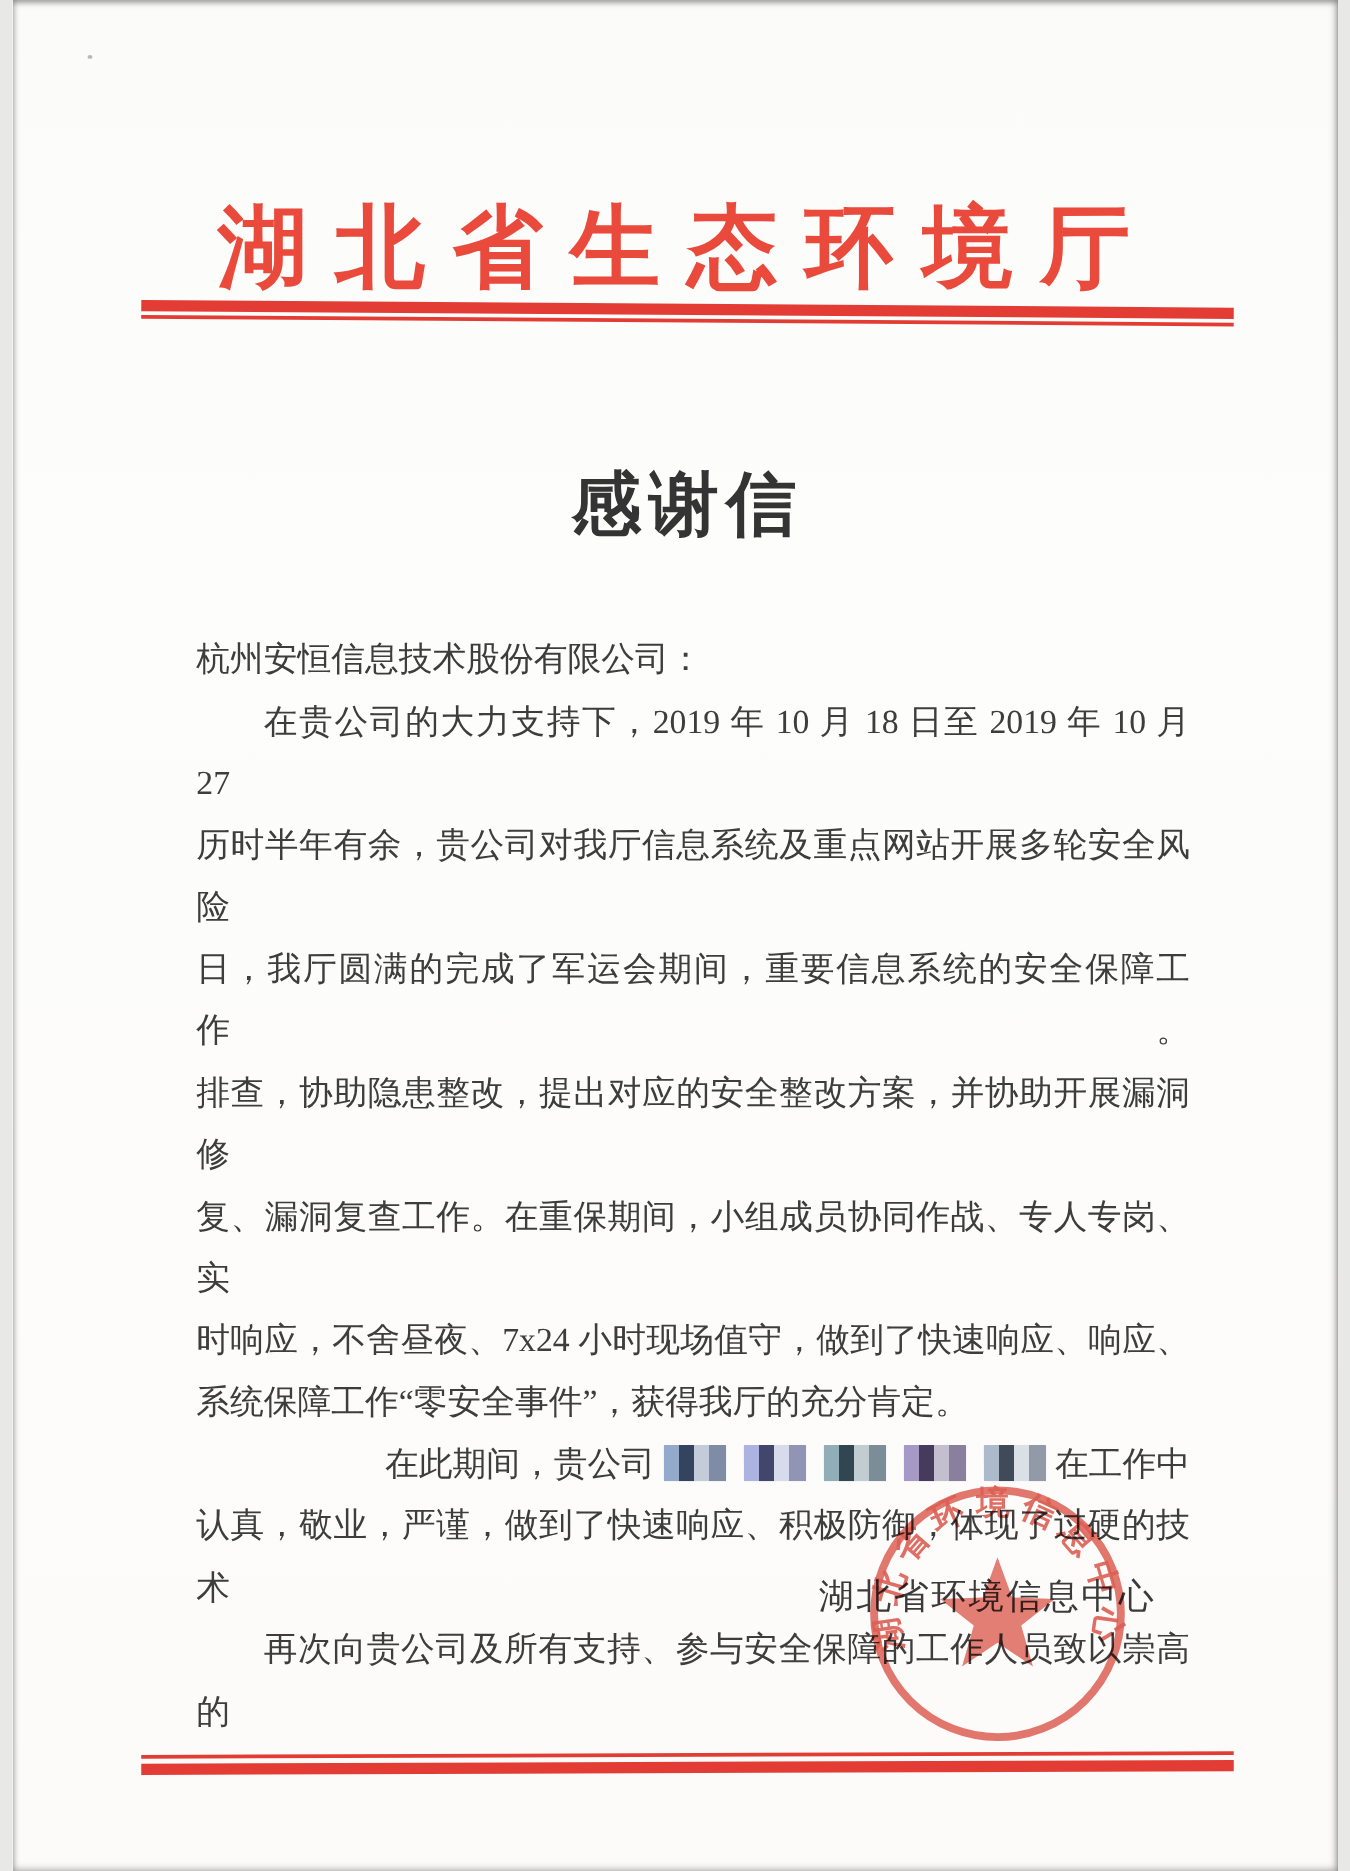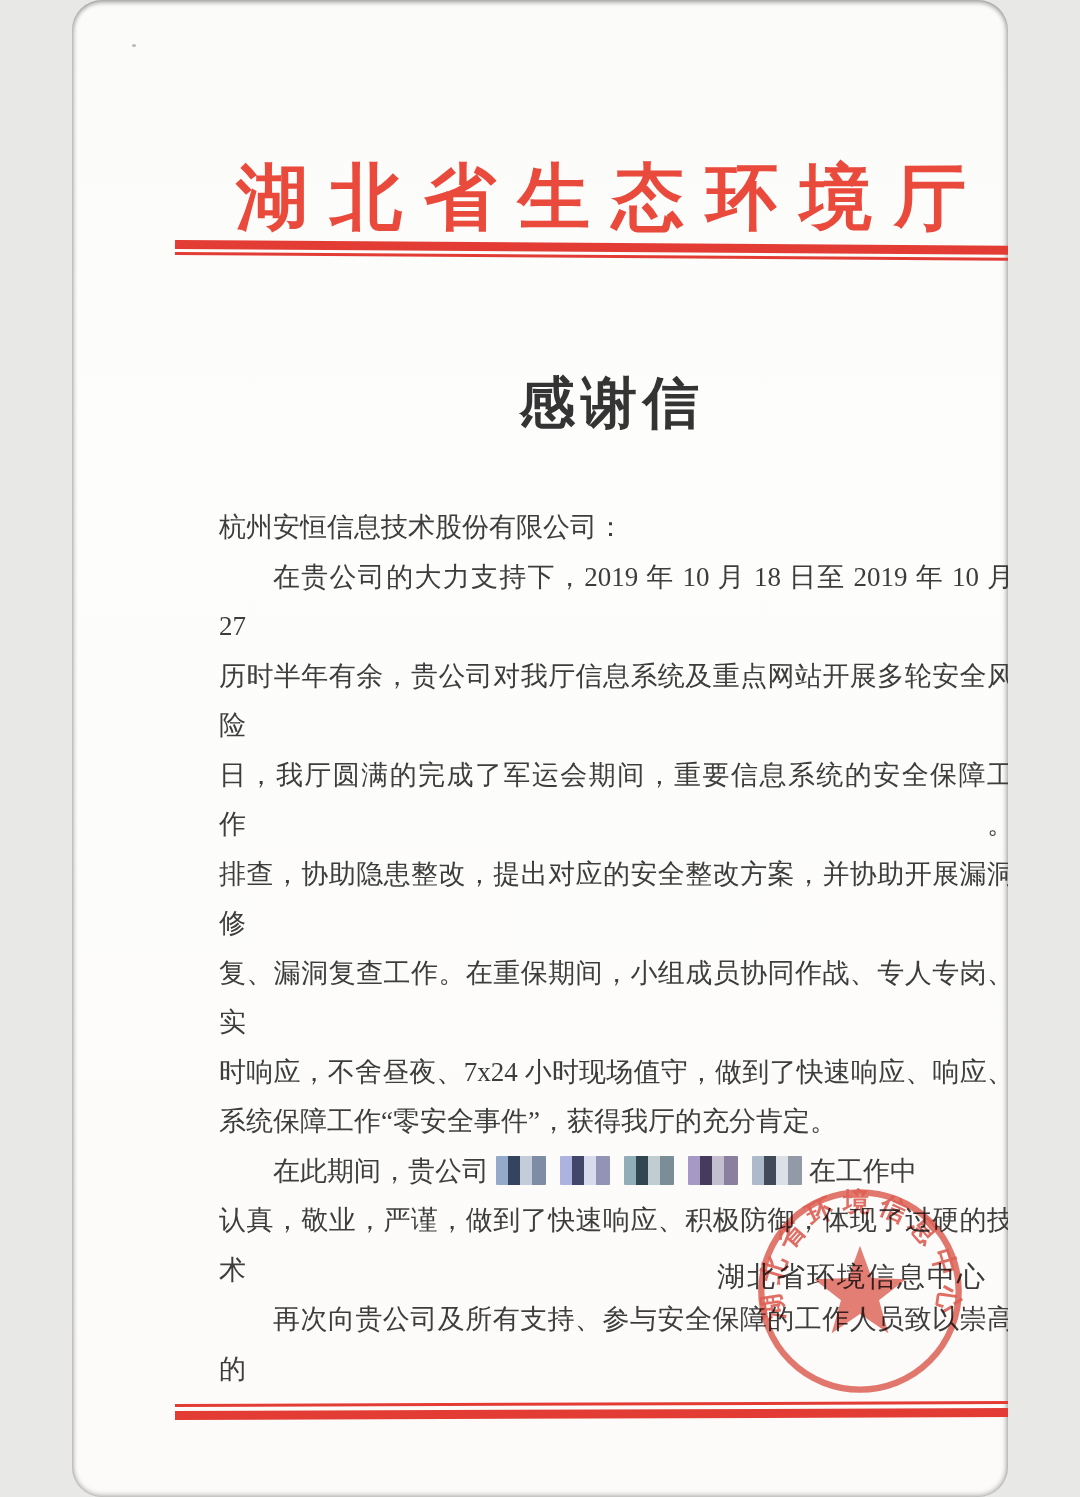--- a/index.html
+++ b/index.html
@@ -3,30 +3,29 @@
 <meta charset="utf-8">
 <style>
   :root{
     --header-red:#ea4a3c;
     --rule-red:#e23c34;
     --seal-red:#db4a3d;
     --ink:#3d3d3d;
   }
   html,body{margin:0;padding:0;background:#e8e8e6;}
   .scan{
-    position:relative;width:936px;height:1497px;margin:0 auto;
+    position:relative;width:1060px;height:1497px;margin:0 auto;
     background:linear-gradient(180deg,#fbfbf9 0%,#fdfdfc 30%,#fcfbf9 100%);
     overflow:hidden;
     box-shadow:inset 0 3px 4px rgba(0,0,0,.25),
                inset 3px 0 4px rgba(0,0,0,.10),
                inset -3px 0 5px rgba(0,0,0,.13),
                inset 0 -3px 5px rgba(0,0,0,.14);
     font-family:"Liberation Serif","DejaVu Serif",serif;
     color:var(--ink);
-    border-radius:30px;
   }
   .speck{position:absolute;left:60px;top:44px;width:4px;height:3px;background:#b9b9b4;border-radius:50%;}
   .letterhead{
     position:absolute;left:0;top:150px;width:1080px;
     text-align:center;font-size:72px;font-weight:bold;
     letter-spacing:22px;color:var(--header-red);white-space:nowrap;
   }
   .rules-top{position:absolute;left:103px;top:240px;width:874px;transform:rotate(.4deg);transform-origin:left center;}
   .rules-bottom{position:absolute;left:103px;top:1404px;width:874px;transform:rotate(-.2deg);transform-origin:left center;}
   .rule{background:var(--rule-red);}
@@ -38,21 +37,21 @@
     position:absolute;left:0;top:366px;width:1080px;text-align:center;
     font-size:56px;font-weight:bold;letter-spacing:6px;color:#343434;
   }
   .body-lines{
     position:absolute;left:147px;top:503px;width:795px;
     font-size:27px;line-height:49.5px;color:var(--ink);
   }
   .line{white-space:normal;}
   .line.fill{text-align:justify;text-align-last:justify;}
   .line.ind{text-indent:54px;}
-  .line.redacted-line{text-align:left;}
+  .line.redacted-line{text-align:right;}
   .mosaic-chip{
     display:inline-block;width:50px;height:29px;margin:0 7px;vertical-align:-5px;
     image-rendering:pixelated;border-radius:1px;
     background-image:
       repeating-linear-gradient(90deg,#93aacb 0 12px,#34445f 12px 24px,#c3ccd8 24px 36px,#7e8ca5 36px 50px),
       repeating-linear-gradient(0deg,rgba(255,255,255,.55) 0 14px,rgba(122,104,82,.30) 14px 29px);
   }
   .mosaic-chip.m2{filter:hue-rotate(18deg) brightness(1.08);}
   .mosaic-chip.m3{filter:hue-rotate(-25deg) saturate(.7);}
   .mosaic-chip.m4{filter:hue-rotate(40deg) brightness(.95);}

